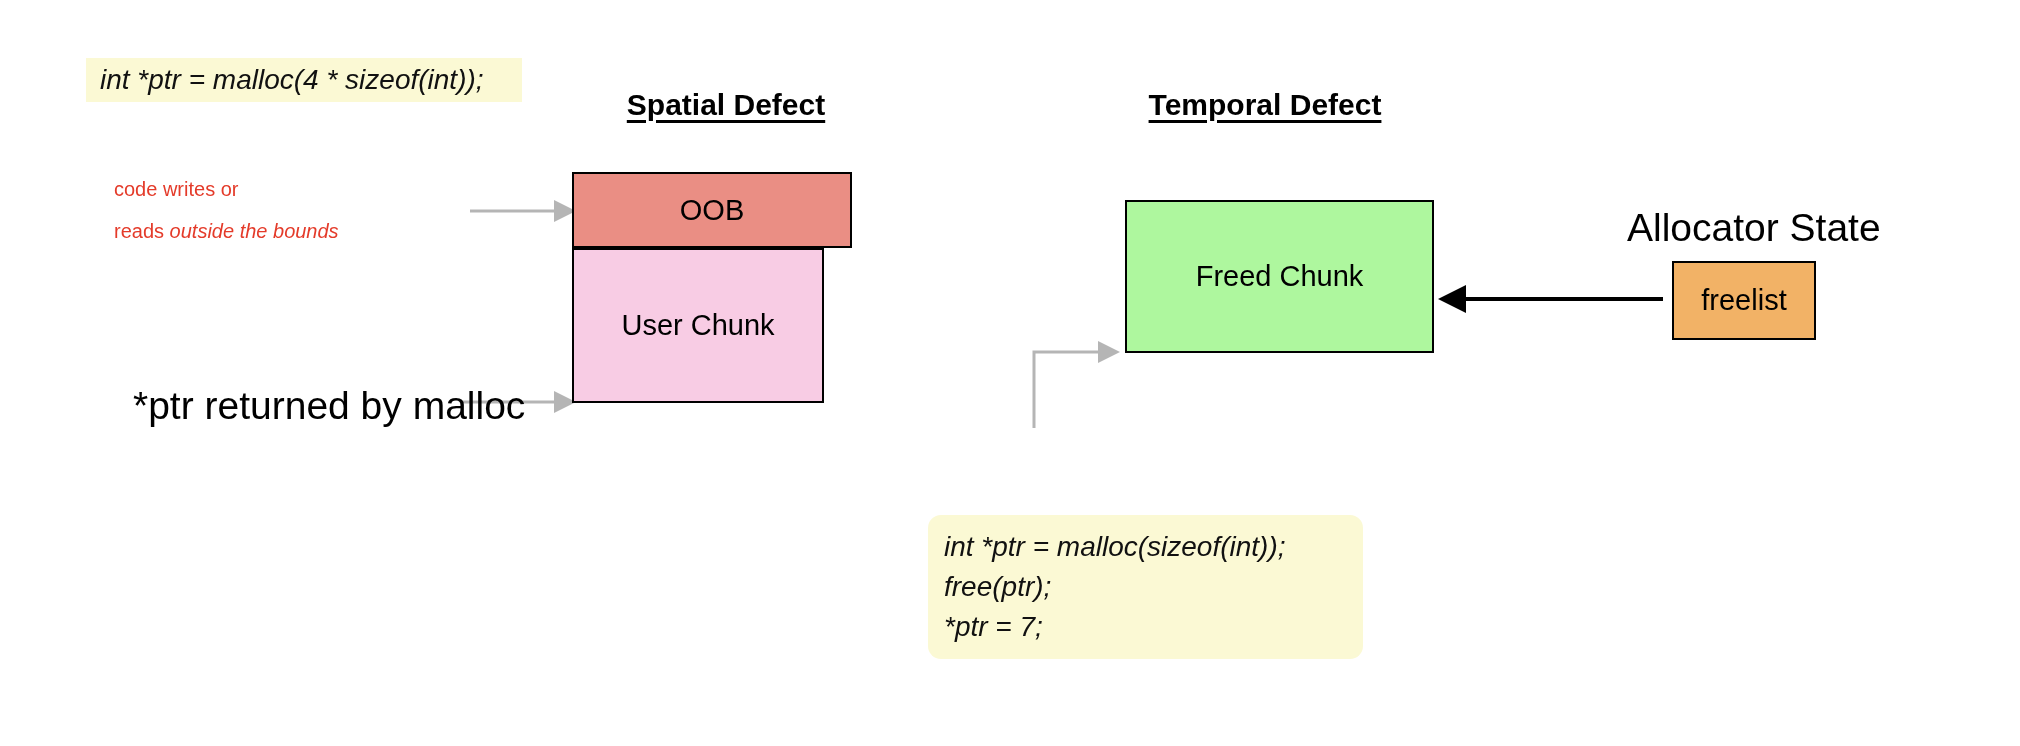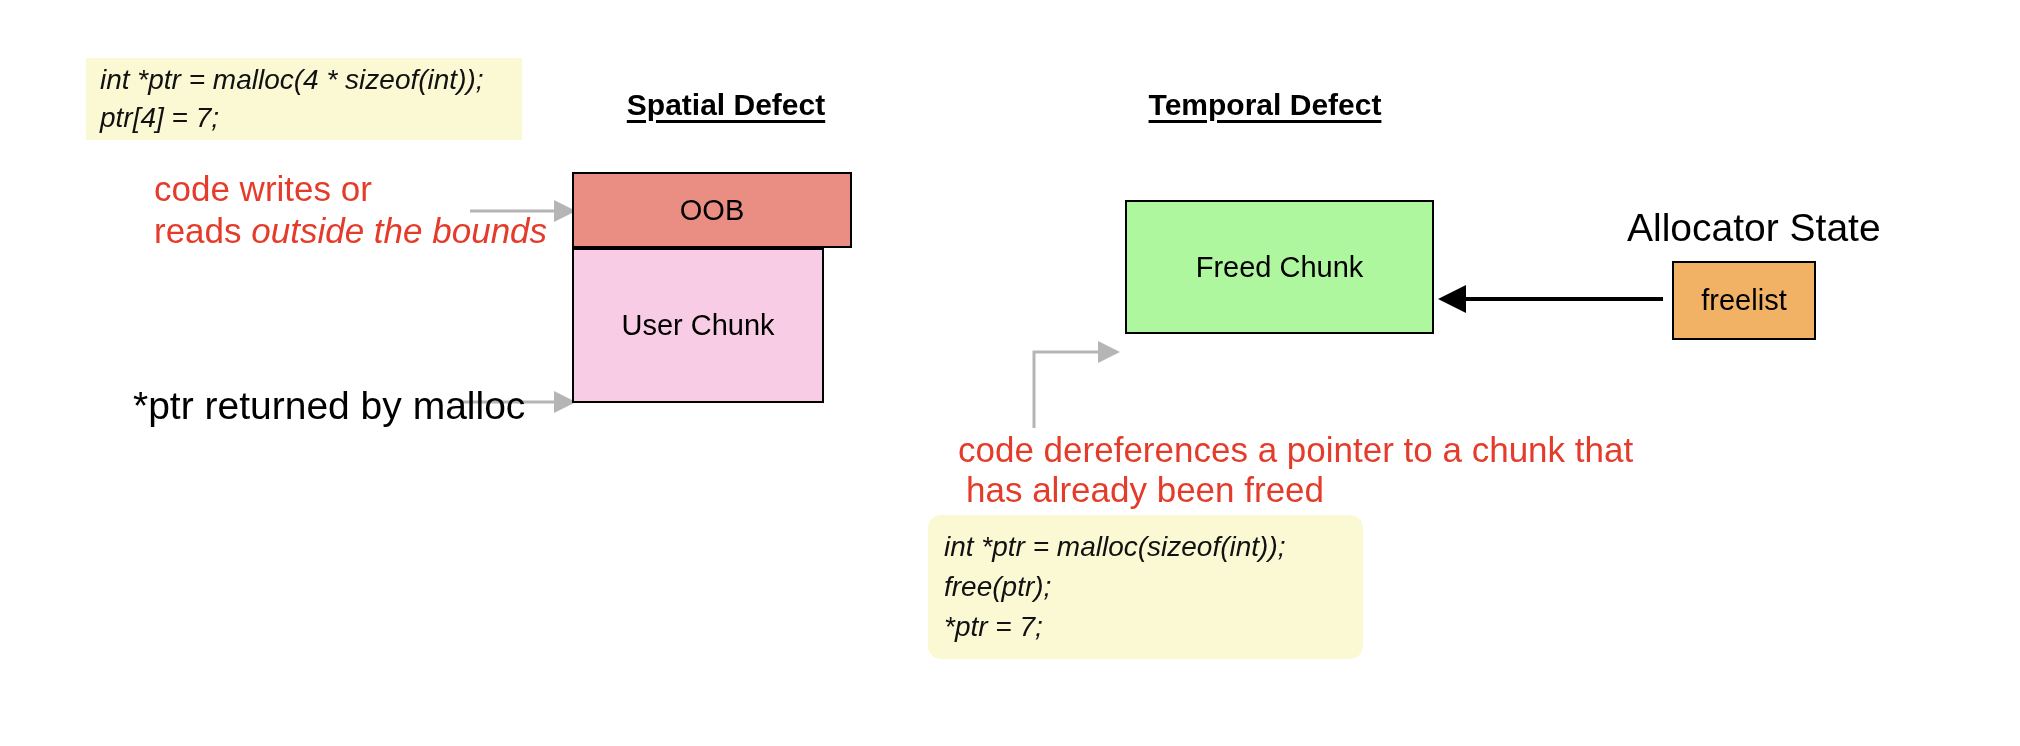--- a/index.html
+++ b/index.html
@@ -23,24 +23,23 @@
     font-size:30px;
     font-weight:bold;
     text-decoration:underline;
     text-decoration-thickness:3px;
     text-underline-offset:5px;
     text-align:center;
   }
 
   .note{
     color:var(--annotation-red,#e43b2a);
-    font-size:35px;
+    font-size:20px;
     line-height:42px;
     white-space:nowrap;
-    margin-left:40px;
   }
 
   .label{
     font-size:39px;
     white-space:nowrap;
   }
 
   .chunk-box{
     box-sizing:border-box;
     border:2.5px solid var(--box-border,#000);
@@ -79,21 +78,20 @@
       <polygon class="arrow-gray-head" points="1098,341 1120,352 1098,363"></polygon>
     </g>
     <g>
       <line class="arrow-black-line" x1="1663" y1="299" x2="1464" y2="299"></line>
       <polygon class="arrow-black-head" points="1466,285 1438,299 1466,313"></polygon>
     </g>
   </svg>
 
   <div class="abs code-block" style="left:86px;top:58px;width:436px;box-sizing:border-box;">
     <div>int *ptr = malloc(4 * sizeof(int));</div>
-    <div>ptr[4] = 7;</div>
   </div>
 
   <div class="abs heading" style="left:561px;top:88px;width:330px;">Spatial Defect</div>
 
   <div class="abs note" style="left:114px;top:168px;">
     <div>code writes or</div>
     <div><span>reads </span><span style="font-style:italic">outside the bounds</span></div>
   </div>
 
   <div class="abs chunk-box oob" style="left:572px;top:172px;width:280px;height:76px;">
@@ -101,34 +99,30 @@
   </div>
 
   <div class="abs chunk-box user-chunk" style="left:572px;top:248px;width:252px;height:155px;">
     <span>User Chunk</span>
   </div>
 
   <div class="abs label" style="left:133px;top:384px;">*ptr returned by malloc</div>
 
   <div class="abs heading" style="left:1100px;top:88px;width:330px;">Temporal Defect</div>
 
-  <div class="abs chunk-box freed-chunk" style="left:1125px;top:200px;width:309px;height:134px;align-items:center;">
+  <div class="abs chunk-box freed-chunk" style="left:1125px;top:200px;width:309px;height:153px;align-items:center;">
     <span>Freed Chunk</span>
   </div>
 
   <div class="abs label" style="left:1627px;top:206px;width:250px;text-align:center;">Allocator State</div>
 
   <div class="abs chunk-box freelist" style="left:1663px;top:261px;width:144px;height:79px;margin-left:9px;">
     <span>freelist</span>
   </div>
 
-  <div class="abs note" style="left:918px;top:430px;line-height:40px;">
-    <div>code dereferences a pointer to a chunk that</div>
-    <div style="padding-left:8px;">has already been freed</div>
-  </div>
 
   <div class="abs code-block tall" style="left:928px;top:515px;width:435px;box-sizing:border-box;">
     <div>int *ptr = malloc(sizeof(int));</div>
     <div>free(ptr);</div>
     <div>*ptr = 7;</div>
   </div>
 
 </div>
 
 </body></html>

